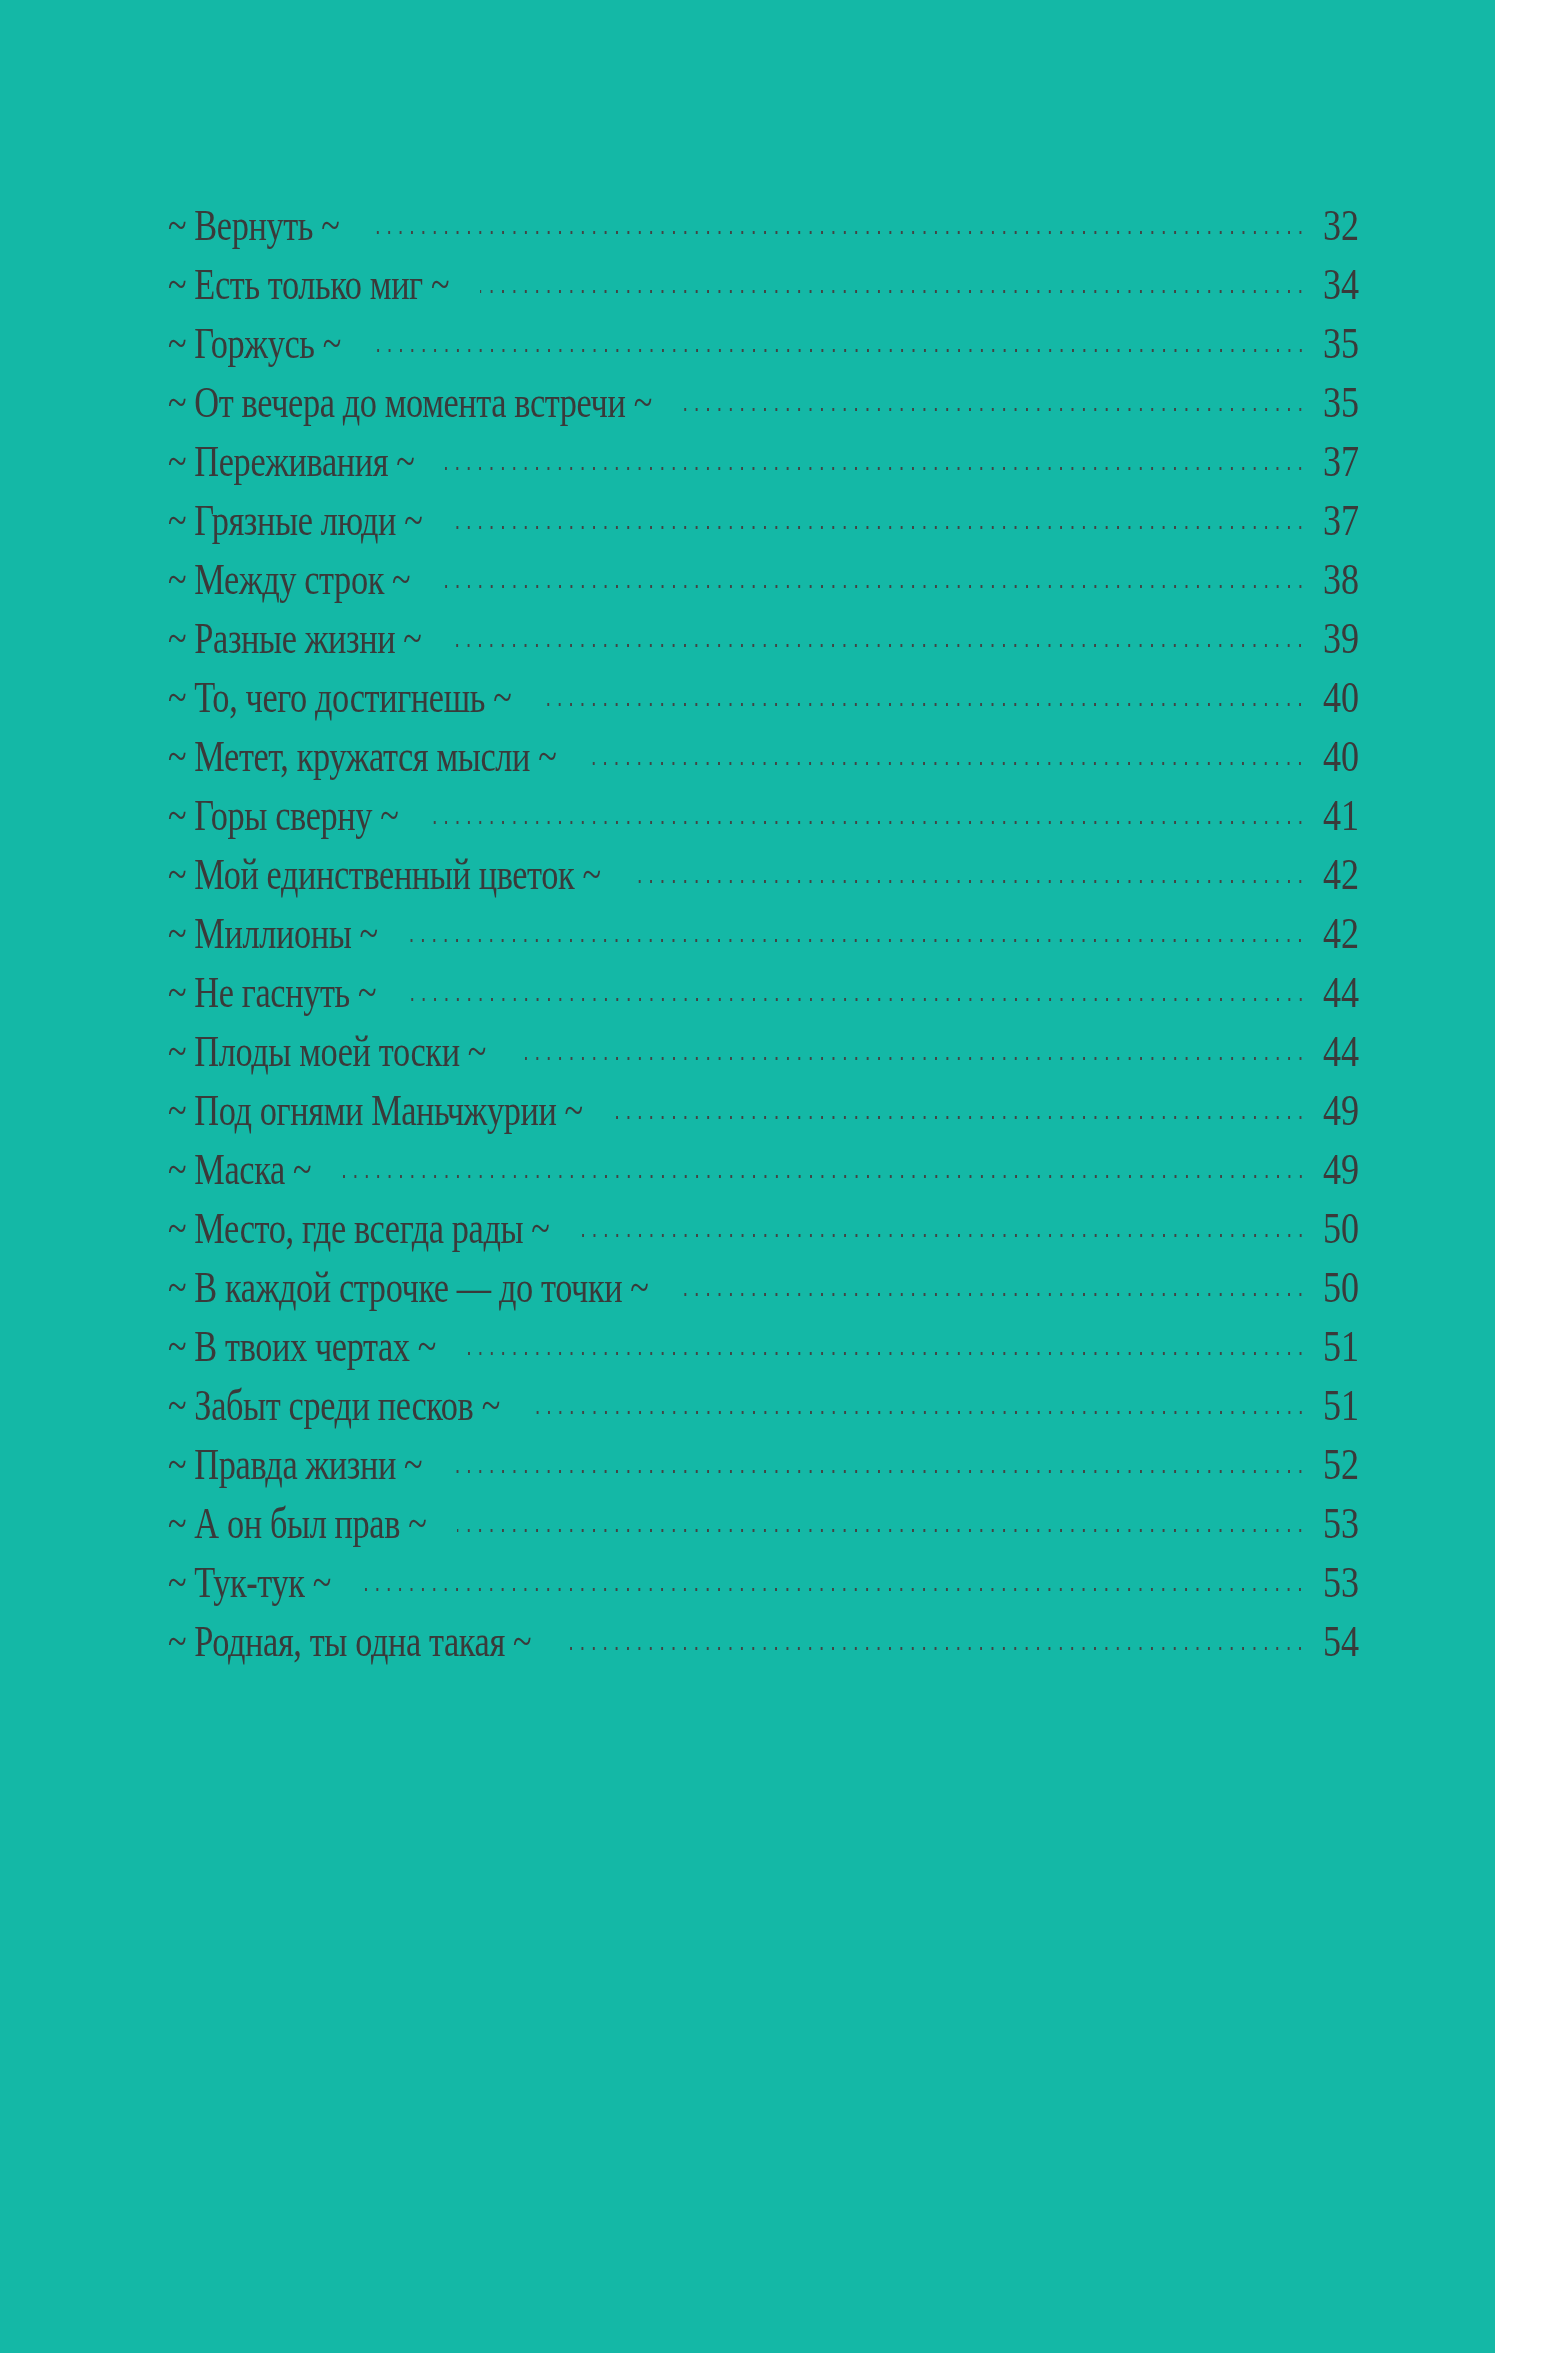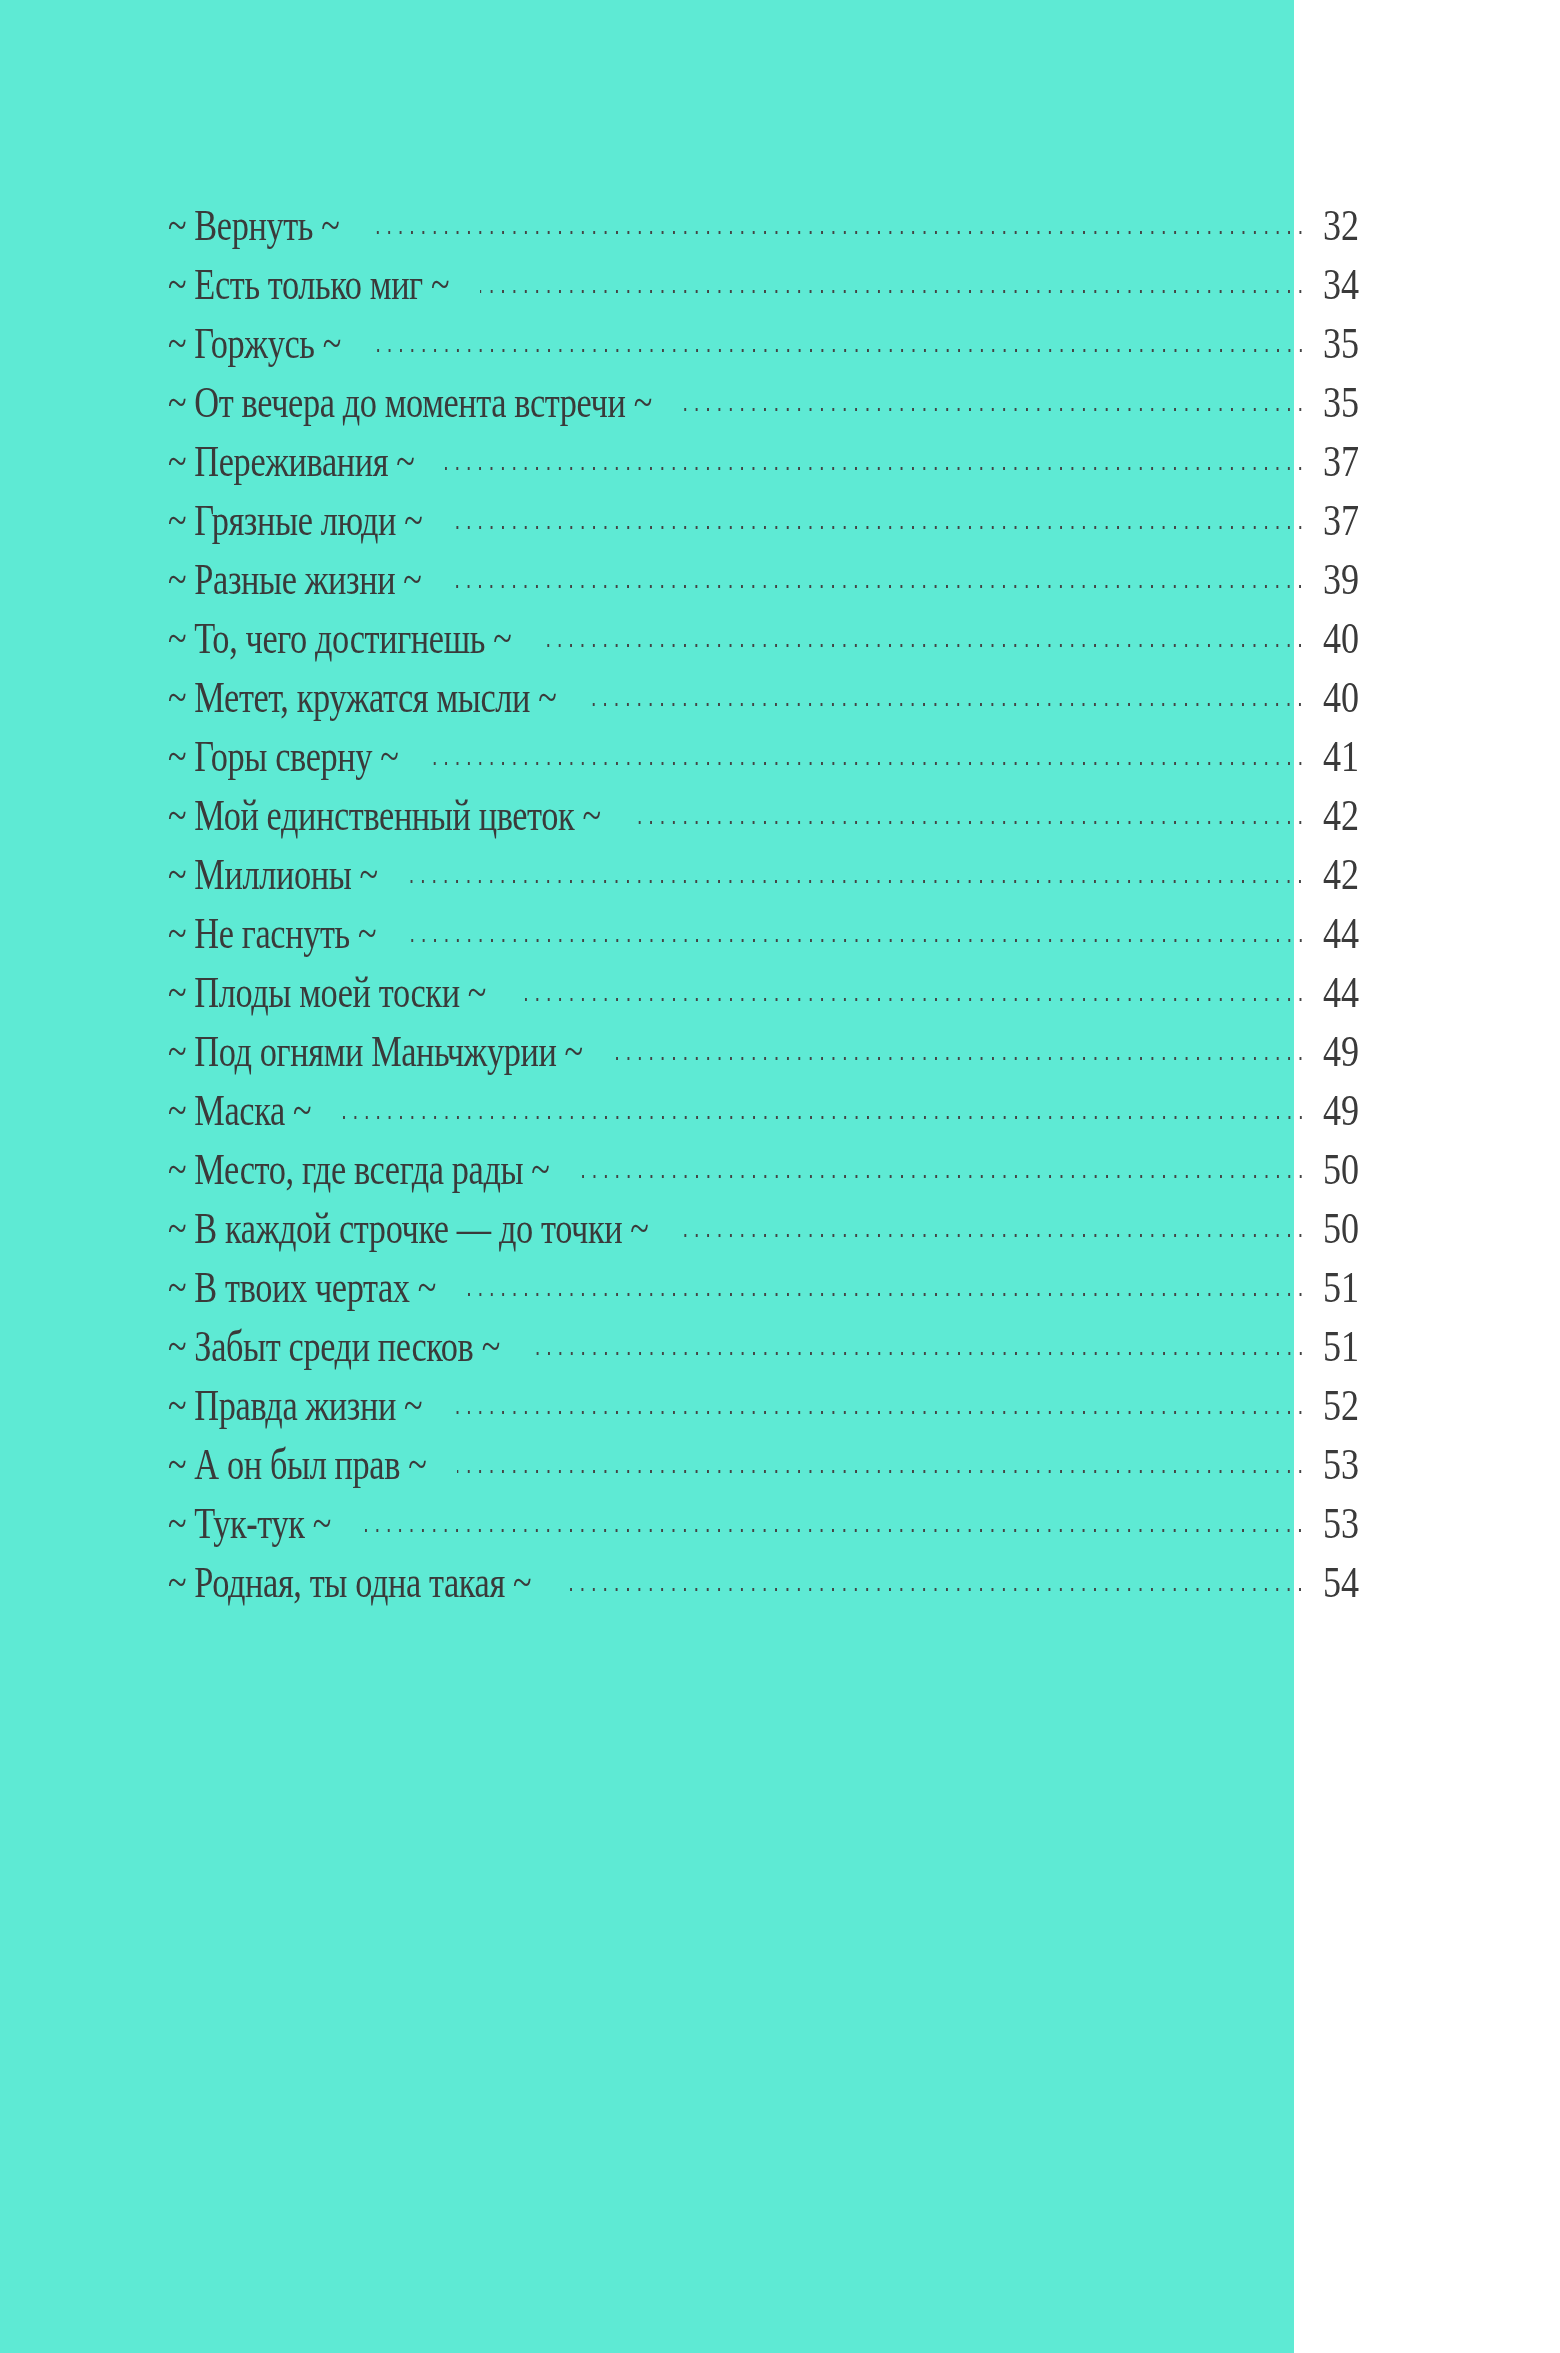--- a/index.html
+++ b/index.html
@@ -11,23 +11,23 @@
       width: 1561px;
       height: 2354px;
       position: relative;
       overflow: hidden;
       font-family: "Liberation Serif", "DejaVu Serif", serif;
       color: #3a3a3a;
     }
     .page {
       position: absolute;
       left: 0; top: 0;
-      width: 1294px;
+      width: 1495px;
       height: 2354px;
-      background: #5eead4;
+      background: #14b8a6;
     }
     .toc {
       position: absolute;
       left: 168px;
       top: 196px;
       width: 1191px;
     }
     .toc-row {
       display: flex;
       align-items: baseline;
@@ -92,20 +92,25 @@
         <span class="toc-title" style="--w: 313px;">~ Переживания ~</span>
         <span class="toc-leader"></span>
         <span class="toc-page">37</span>
       </div>
     <div class="toc-row">
         <span class="toc-title" style="--w: 323px;">~ Грязные люди ~</span>
         <span class="toc-leader"></span>
         <span class="toc-page">37</span>
       </div>
     <div class="toc-row">
+        <span class="toc-title" style="--w: 308px;">~ Между строк ~</span>
+        <span class="toc-leader"></span>
+        <span class="toc-page">38</span>
+      </div>
+    <div class="toc-row">
         <span class="toc-title" style="--w: 322px;">~ Разные жизни ~</span>
         <span class="toc-leader"></span>
         <span class="toc-page">39</span>
       </div>
     <div class="toc-row">
         <span class="toc-title" style="--w: 436px;">~ То, чего достигнешь ~</span>
         <span class="toc-leader"></span>
         <span class="toc-page">40</span>
       </div>
     <div class="toc-row">

